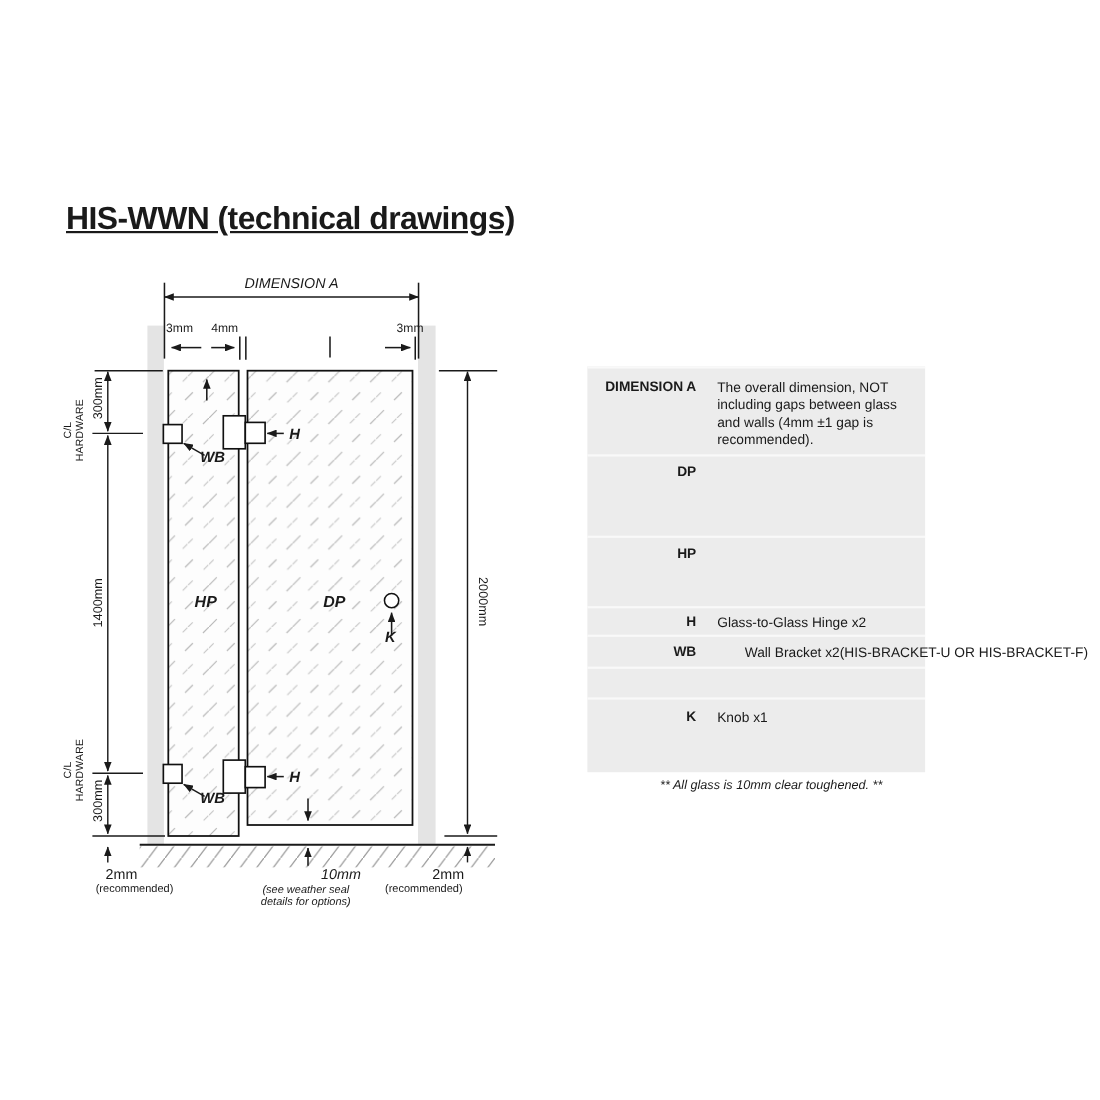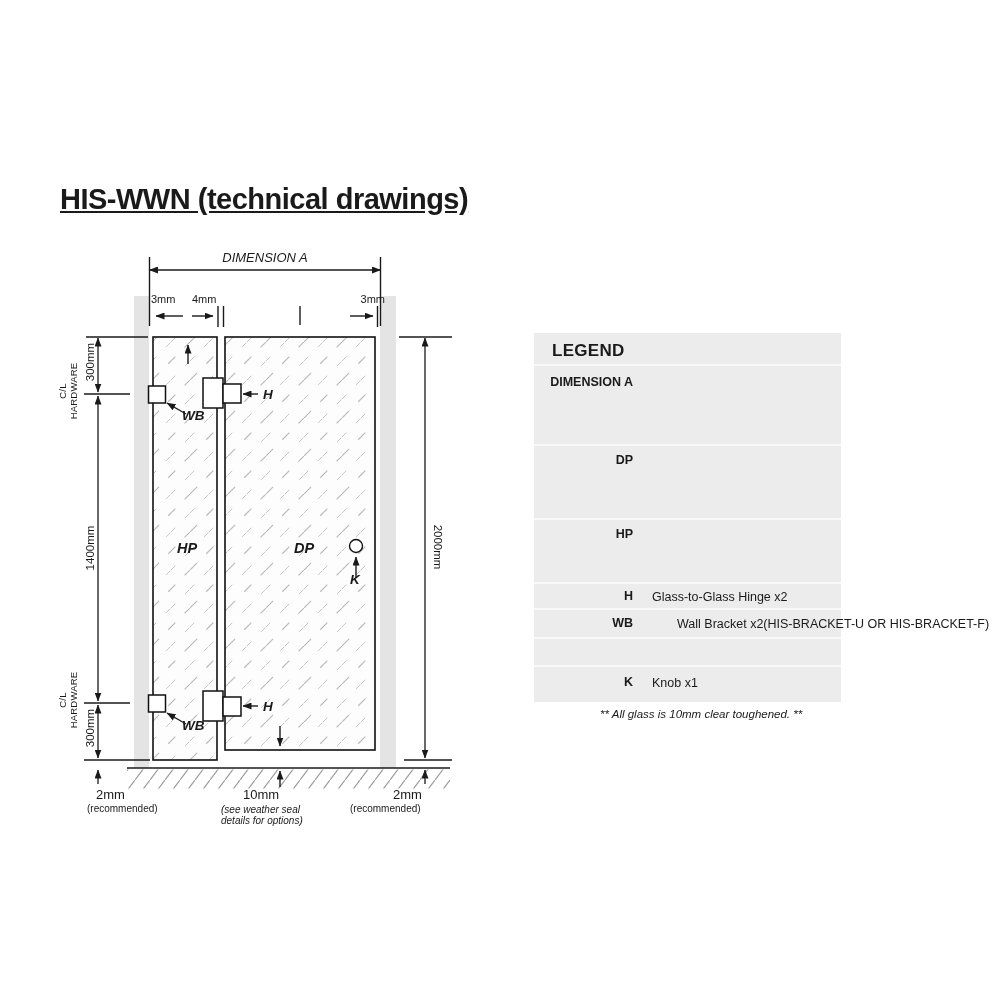--- a/index.html
+++ b/index.html
@@ -36,22 +36,22 @@
   .hw-lbl{font-size:13.5px;font-weight:700;font-style:italic;white-space:nowrap;}
   .wb1{left:182px;top:408px;}
   .wb2{left:182px;top:718px;}
   .h1l{left:263px;top:387px;}
   .h2l{left:263px;top:699px;}
   .k1{left:350px;top:572px;}
   .bot-val{font-size:13px;white-space:nowrap;text-align:right;}
   .bot-note{font-size:10px;white-space:pre-line;}
   .bl-v{left:96px;top:787px;}
   .bl-n{left:87px;top:803px;}
-  .bm-v{left:222px;top:787px;width:78px;text-align:center;}
-  .bm-n{left:221px;top:804px;width:114px;text-align:left;font-style:italic;line-height:11px;}
+  .bm-v{left:250px;top:787px;width:78px;text-align:right;font-style:italic;}
+  .bm-n{left:221px;top:804px;width:114px;text-align:center;font-style:italic;line-height:11px;}
   .br-v{left:393px;top:787px;}
   .br-n{left:350px;top:803px;}
   
   .legend{
     left:534px;top:333px;width:307px;height:369px;background:#ececec;
     font-size:12.5px;box-sizing:border-box;
   }
   .legend-title{font-size:17px;font-weight:700;padding:8px 0 0 18px;letter-spacing:0.3px;height:23px;}
   .lrow{display:flex;border-top:2px solid #f9f9f9;box-sizing:border-box;align-items:flex-start;}
   .lrow .term{width:99px;flex:none;text-align:right;font-weight:700;}
@@ -199,24 +199,27 @@
 
 <div class="abs bot-val bl-v">2mm</div>
 <div class="abs bot-note bl-n">(recommended)</div>
 <div class="abs bot-val bm-v">10mm</div>
 <div class="abs bot-note bm-n">(see weather seal
 details for options)</div>
 <div class="abs bot-val br-v">2mm</div>
 <div class="abs bot-note br-n">(recommended)</div>
 
 <div class="abs legend">
-  <div class="legend-title">LEGEND</div>
 
   <div class="lrow r1">
     <div class="term">DIMENSION A</div>
+    <div class="desc">The overall dimension, NOT
+including gaps between glass
+and walls (4mm ±1 gap is
+recommended).</div>
   </div>
   <div class="lrow r2">
     <div class="term">DP</div>
   </div>
   <div class="lrow r3">
     <div class="term">HP</div>
   </div>
   <div class="lrow r4">
     <div class="term">H</div>
     <div class="desc">Glass-to-Glass Hinge x2</div>

